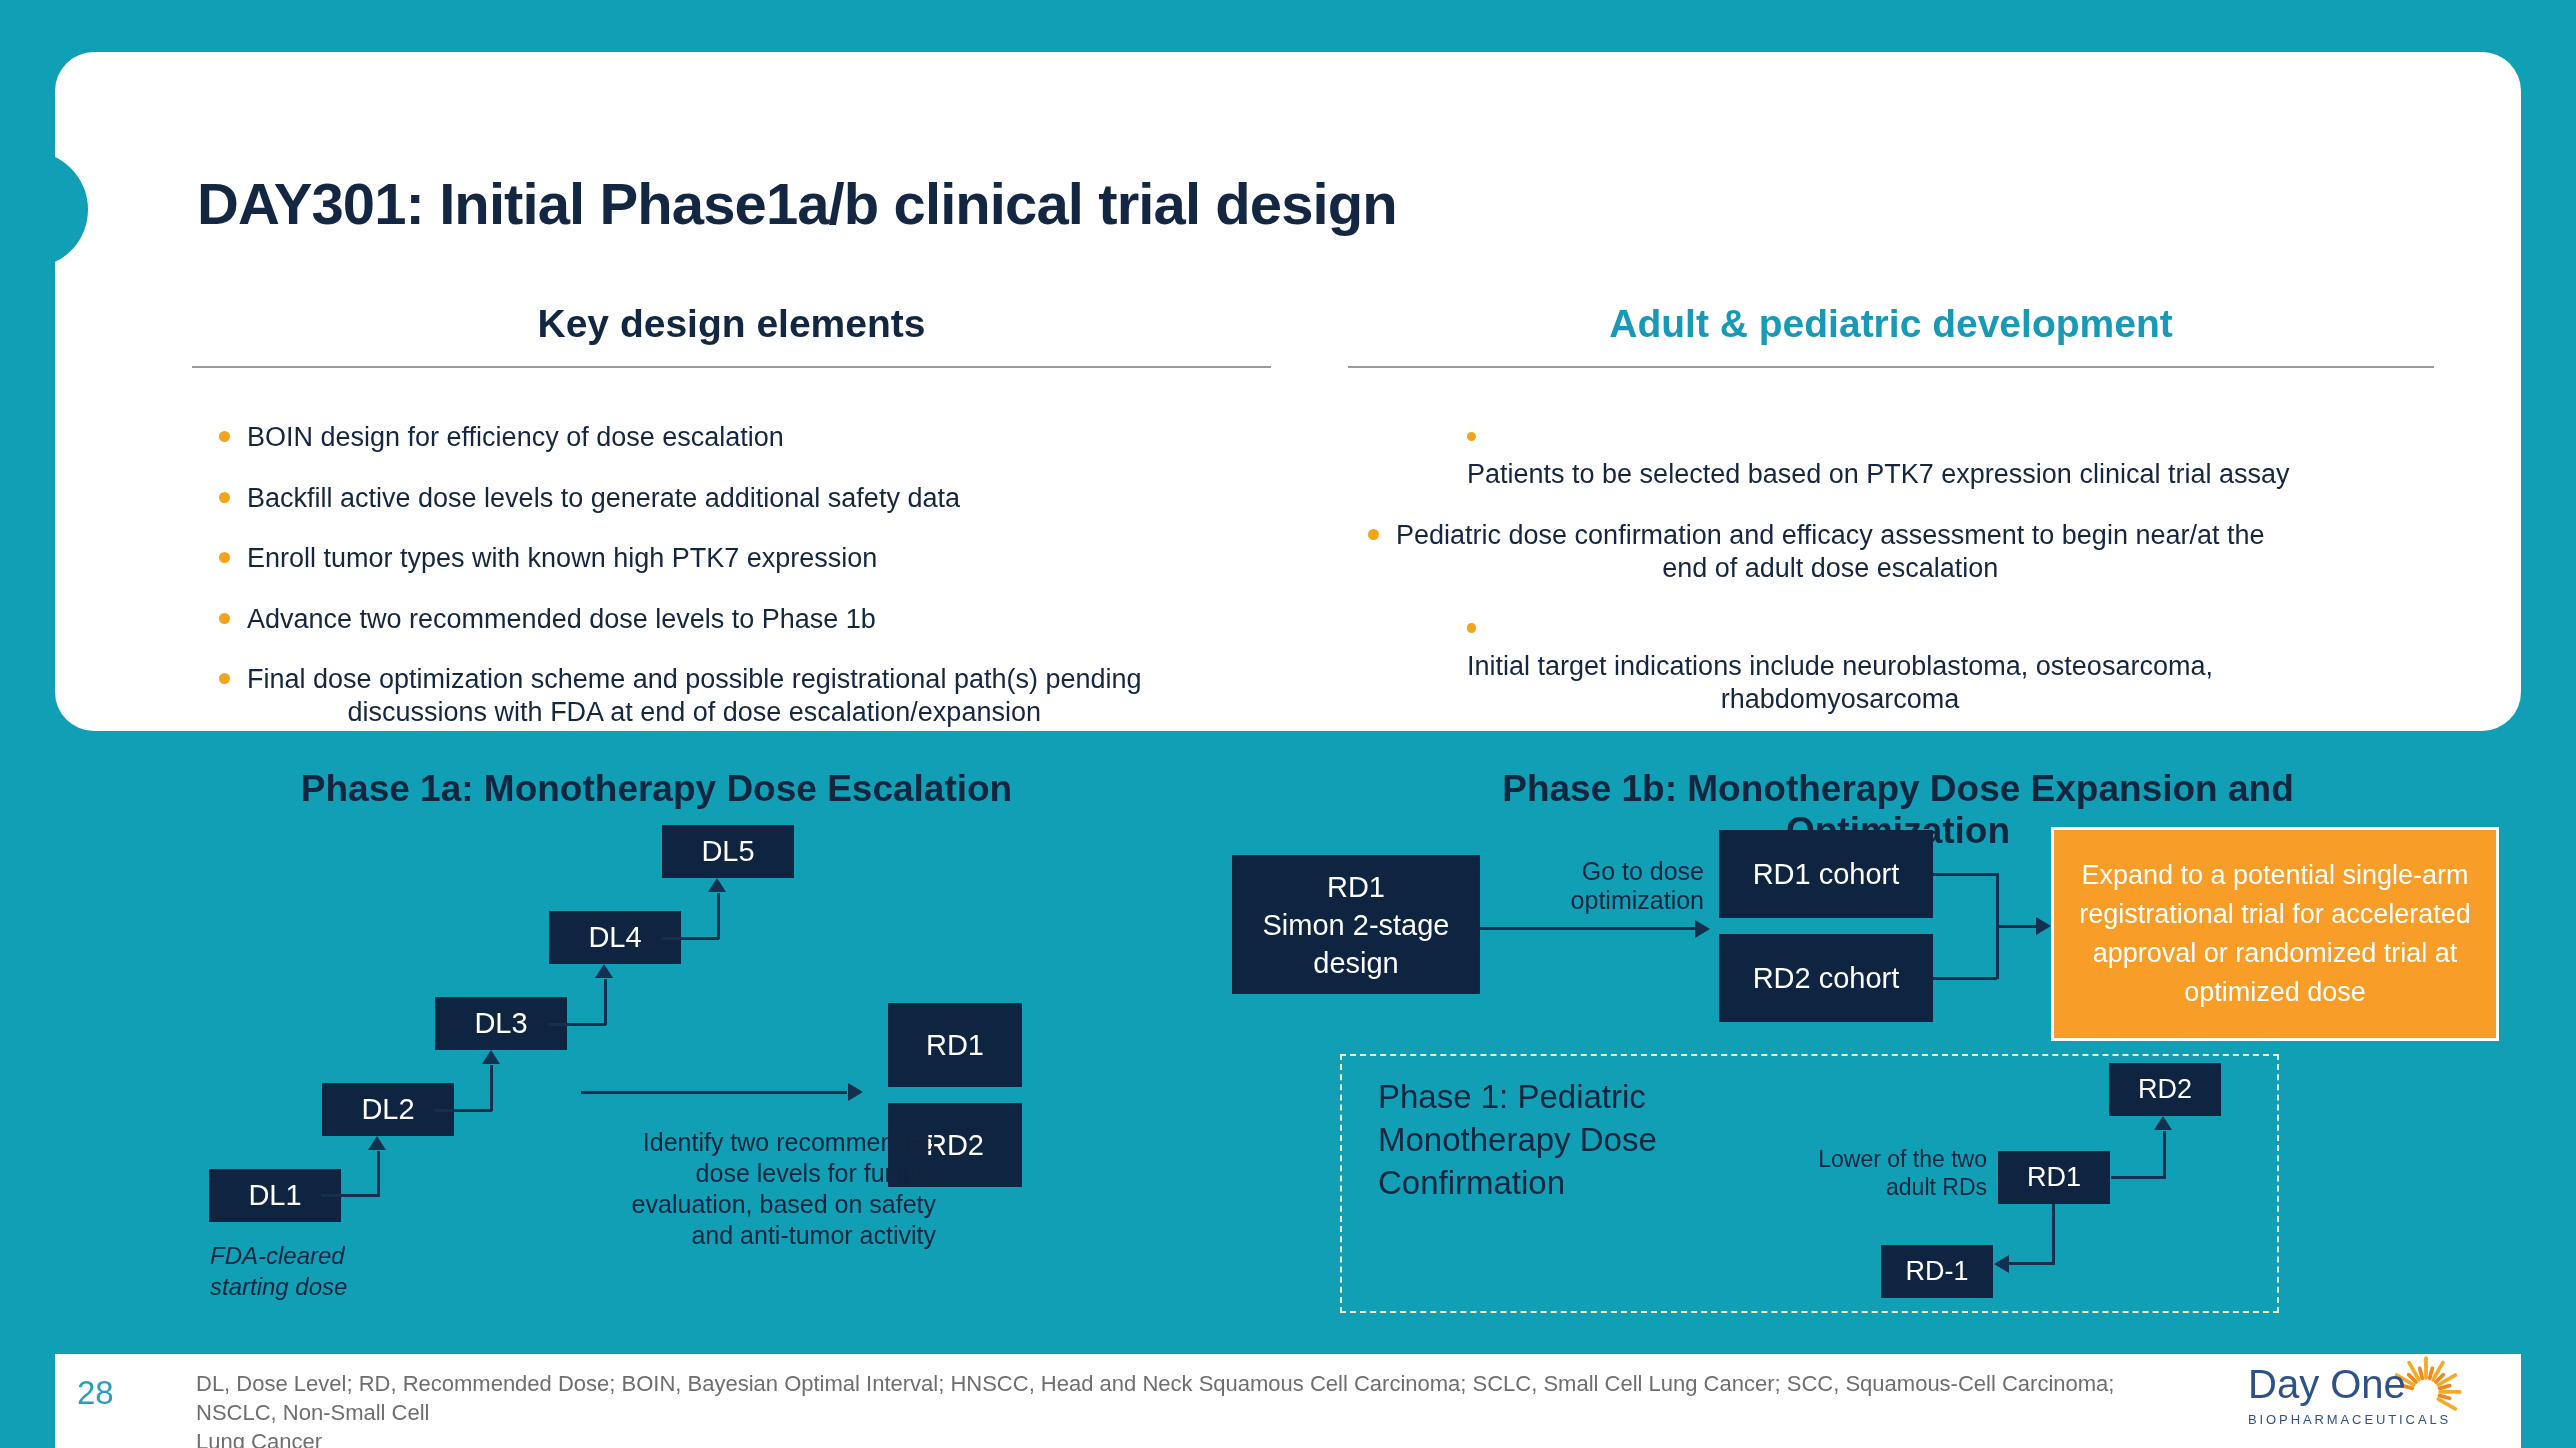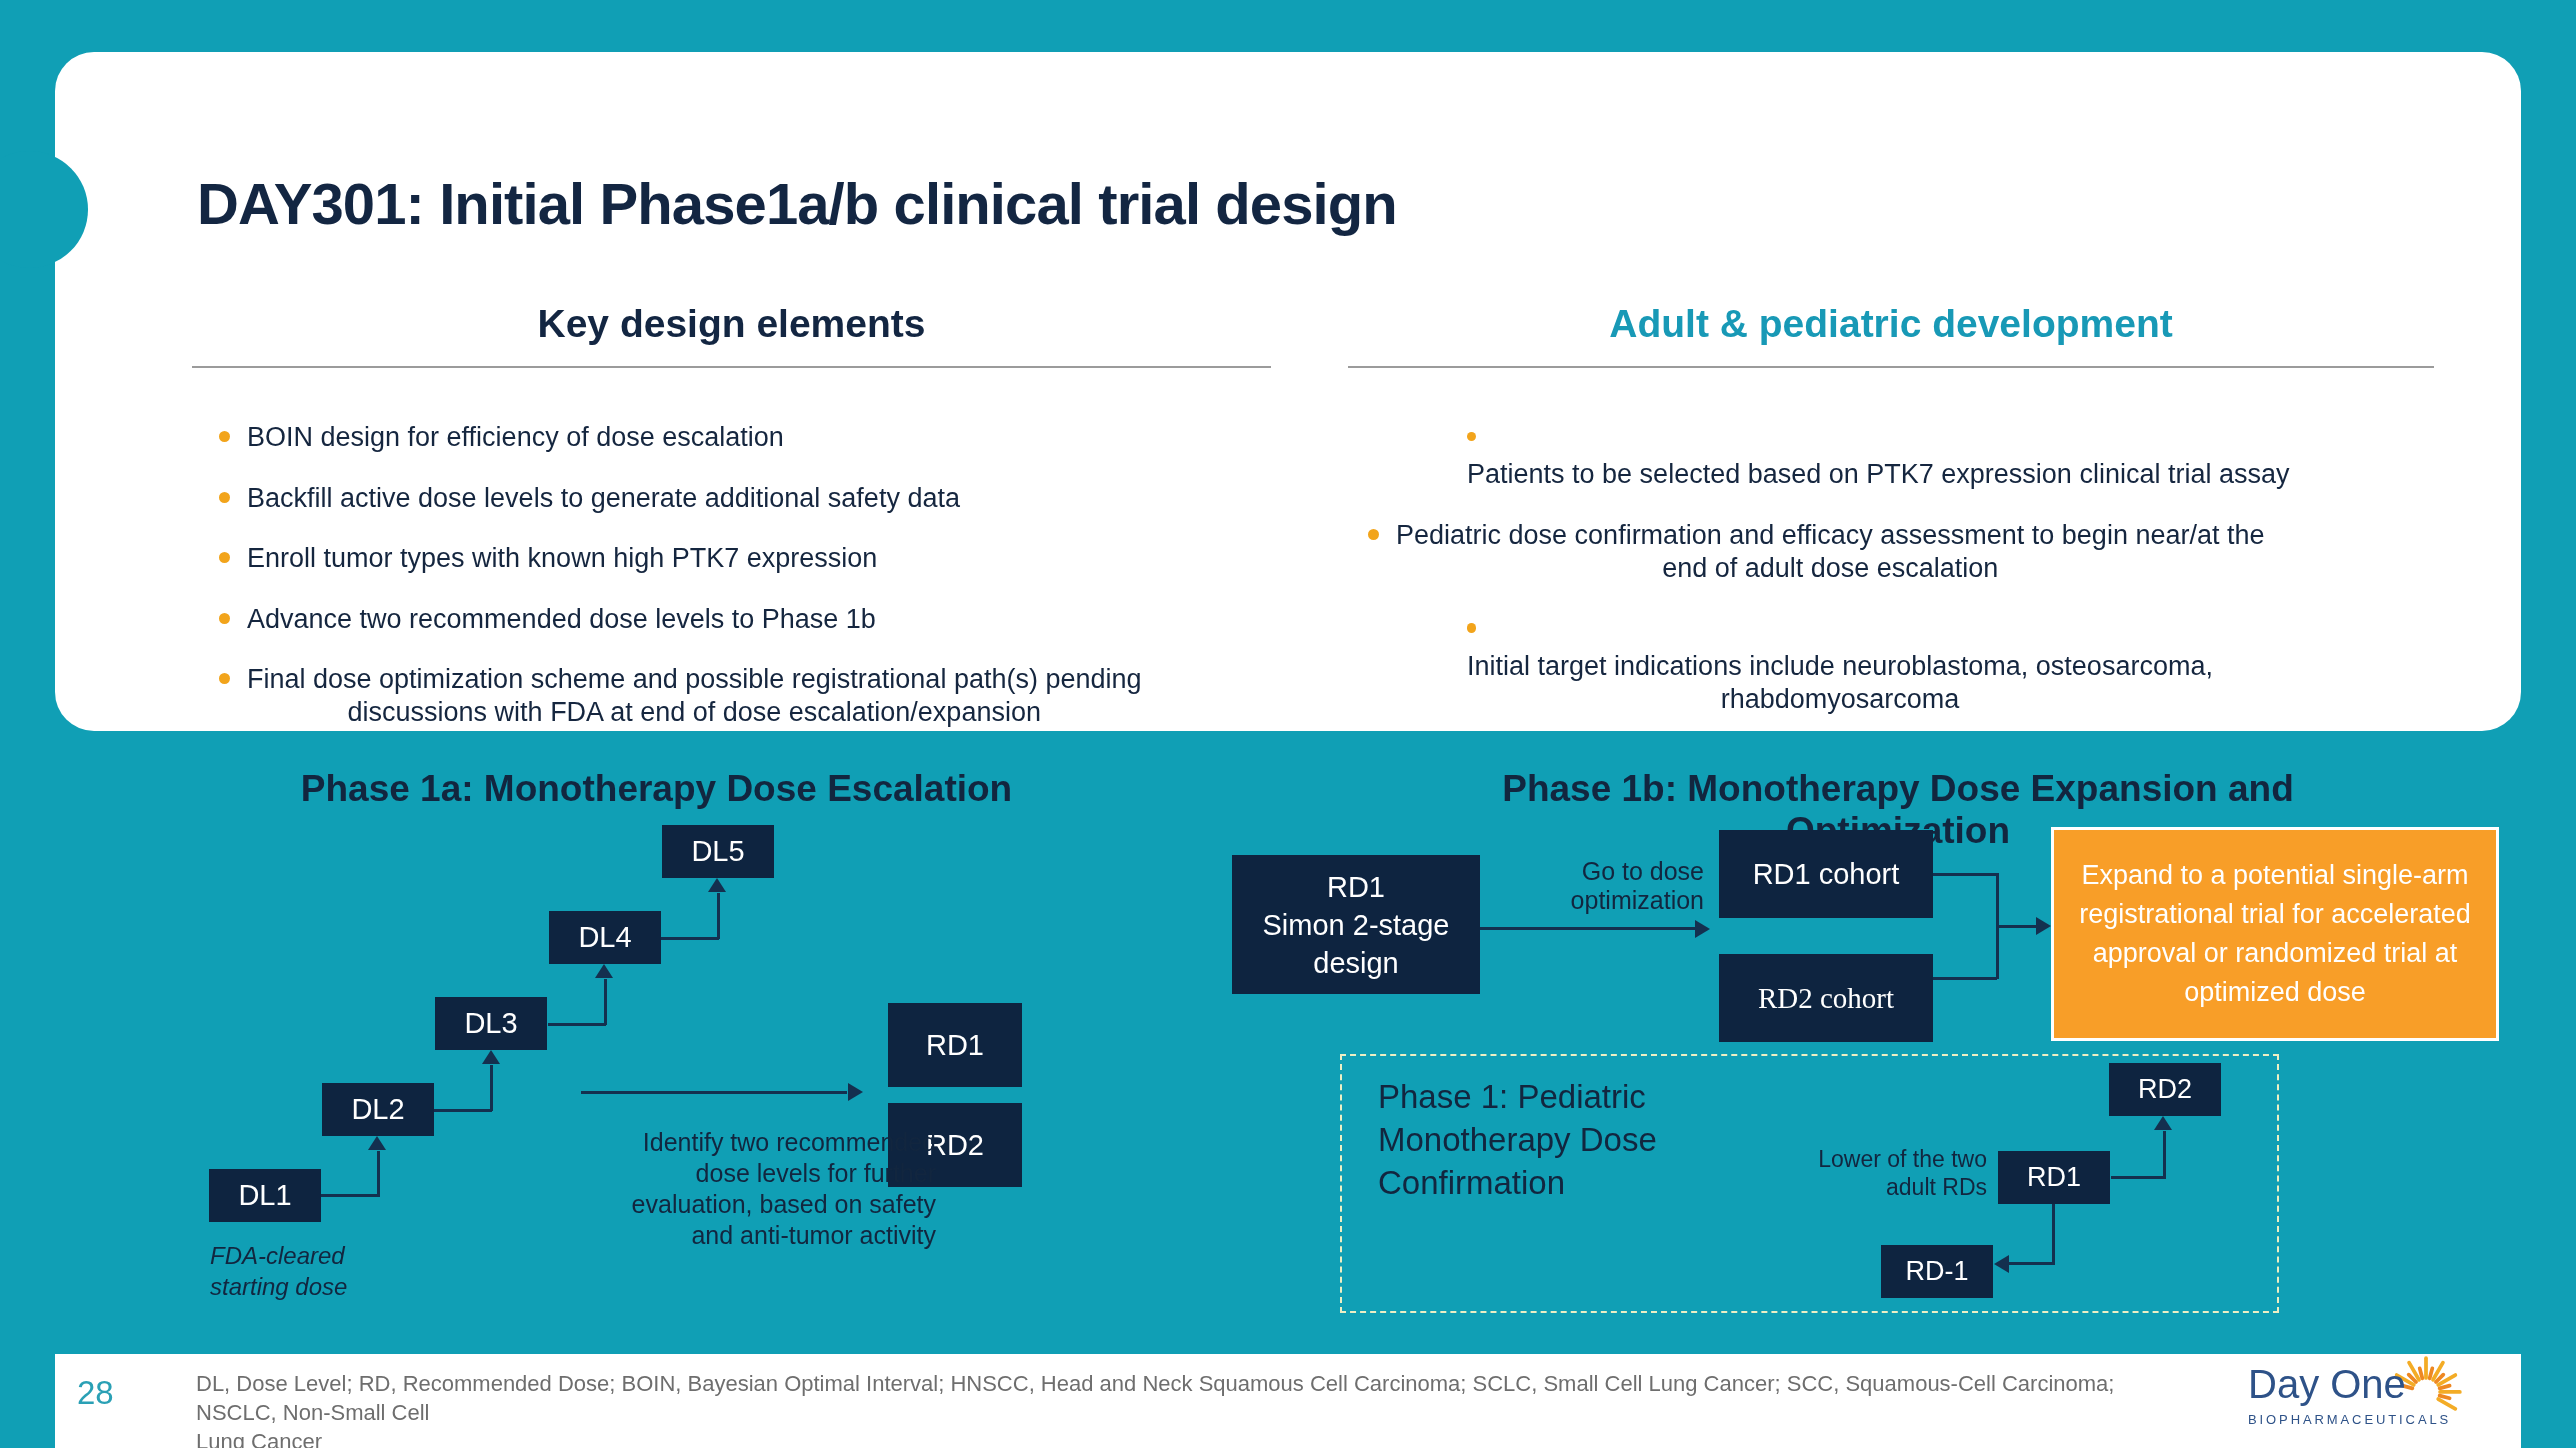--- a/index.html
+++ b/index.html
@@ -23,21 +23,21 @@
   .blist.right{left:1368px;width:1022px;}
   .bullet{display:flex;gap:17px;margin-bottom:27.5px;align-items:flex-start;}
   .bullet .dot{width:11px;height:11px;border-radius:50%;background:#F2A41B;margin-top:10.3px;flex:none;}
   .bullet.sub{margin-left:99px;flex-direction:column;}
   .bullet.sub .dot{width:9.4px;height:9.4px;margin-top:11px;}
   .btext{font-size:27px;line-height:33px;color:#15263F;white-space:pre-line;}
   .phase-title{position:absolute;top:768px;font-size:37px;font-weight:800;color:#12263F;text-align:center;}
   .phase-title.p1a{left:266px;width:781px;}
   .phase-title.p1b{left:1417px;width:962px;}
   .box{position:absolute;background:#0E2440;color:#ffffff;display:flex;align-items:center;justify-content:center;text-align:center;white-space:pre-line;}
-  .dlbox{width:112px;height:53px;font-size:29px;}
+  .dlbox{width:132px;height:53px;font-size:29px;}
   .rdbox{width:134px;height:84px;font-size:29px;}
   .cohort{width:214px;height:88px;font-size:29px;}
   .simon{left:1232px;top:855px;width:248px;height:139px;font-size:29px;line-height:38px;}
   .pedbox{width:112px;height:53px;font-size:27px;}
   .hline{position:absolute;height:2.6px;background:#14304F;}
   .vline{position:absolute;width:2.6px;background:#14304F;}
   .tri-up{position:absolute;width:0;height:0;border-left:9.4px solid transparent;border-right:9.4px solid transparent;border-bottom:14.6px solid #14304F;}
   .tri-right{position:absolute;width:0;height:0;border-top:9.4px solid transparent;border-bottom:9.4px solid transparent;border-left:15.5px solid #14304F;}
   .tri-left{position:absolute;width:0;height:0;border-top:9.4px solid transparent;border-bottom:9.4px solid transparent;border-right:15.5px solid #14304F;}
   .note{position:absolute;color:#12263F;text-align:right;white-space:pre-line;}
@@ -150,21 +150,21 @@
 
 <div class="box simon">RD1
 Simon 2-stage
 design</div>
 <div class="note go-note">Go to dose
 optimization</div>
 <div class="hline" style="left:1480px;top:927px;width:215px;"></div>
 <div class="tri-right" style="left:1695px;top:920px;"></div>
 
 <div class="box cohort" style="left:1719px;top:830px;">RD1 cohort</div>
-<div class="box cohort" style="left:1719px;top:954px;font-family:Liberation Serif, serif;">RD2 cohort</div>
+<div class="box cohort" style="left:1719px;top:934px;">RD2 cohort</div>
 <div class="hline" style="left:1933px;top:873px;width:64px;"></div>
 <div class="hline" style="left:1933px;top:977px;width:64px;"></div>
 <div class="vline" style="left:1996px;top:873px;height:106px;"></div>
 <div class="hline" style="left:1997px;top:925px;width:39px;"></div>
 <div class="tri-right" style="left:2036px;top:917px;"></div>
 
 <div class="orange-box">Expand to a potential single-arm
 registrational trial for accelerated
 approval or randomized trial at
 optimized dose</div>

